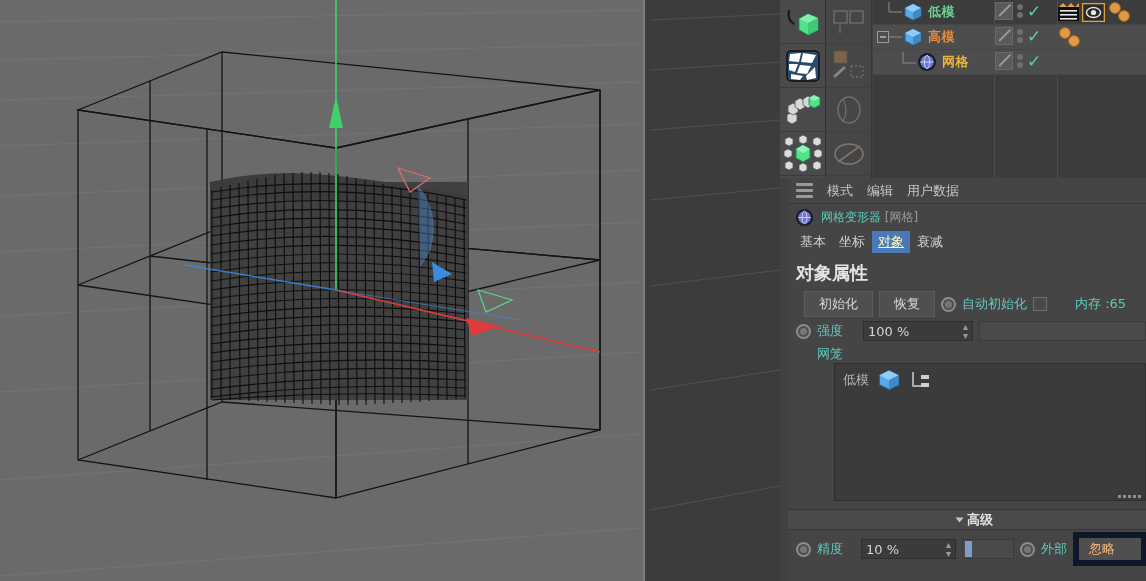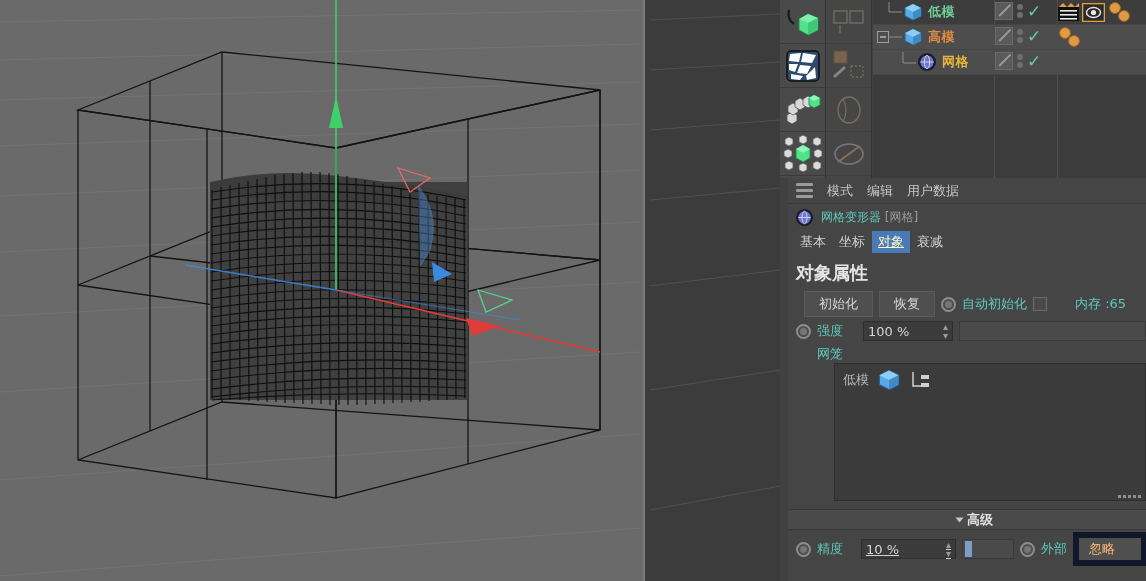--- a/index.html
+++ b/index.html
@@ -477,21 +477,21 @@
         <span class="lbl-teal">自动初始化</span>
         <span class="chk"></span>
         <span class="memtxt" style="margin-left:22px;">内存 :65</span>
       </div>
 
       <div class="row">
         <span class="radio">
             <i></i>
           </span>
         <span class="lbl-teal" style="width:40px;">强度</span>
-        <div class="numfield" style="width:90px;">
+        <div class="numfield" style="width:110px;">
           <span>100 %</span>
           <span class="spin">▴<br>▾</span>
         </div>
         <div class="slider-track" style="flex:1; margin-right:8px;"></div>
       </div>
 
       <div class="row" style="padding-bottom:0; min-height:20px;">
         <span style="width:15px;"></span>
         <span class="lbl-teal">网笼</span>
       </div>
@@ -522,21 +522,21 @@
       <div class="adv-header" style="margin-top:8px;">
         <span class="tri"></span>
         <span class="adv-title">高级</span>
       </div>
 
       <div class="row">
         <span class="radio">
             <i></i>
           </span>
         <span class="lbl-teal" style="width:38px;">精度</span>
-        <div class="numfield" style="width:95px;text-decoration:underline;">
+        <div class="numfield" style="width:95px;">
           <span>10 %</span>
           <span class="spin">▴<br>▾</span>
         </div>
         <div class="slider-track" style="width:52px;">
           <span class="slider-knob"></span>
         </div>
         <span class="radio">
             <i></i>
           </span>
         <span class="lbl-teal">外部</span>

